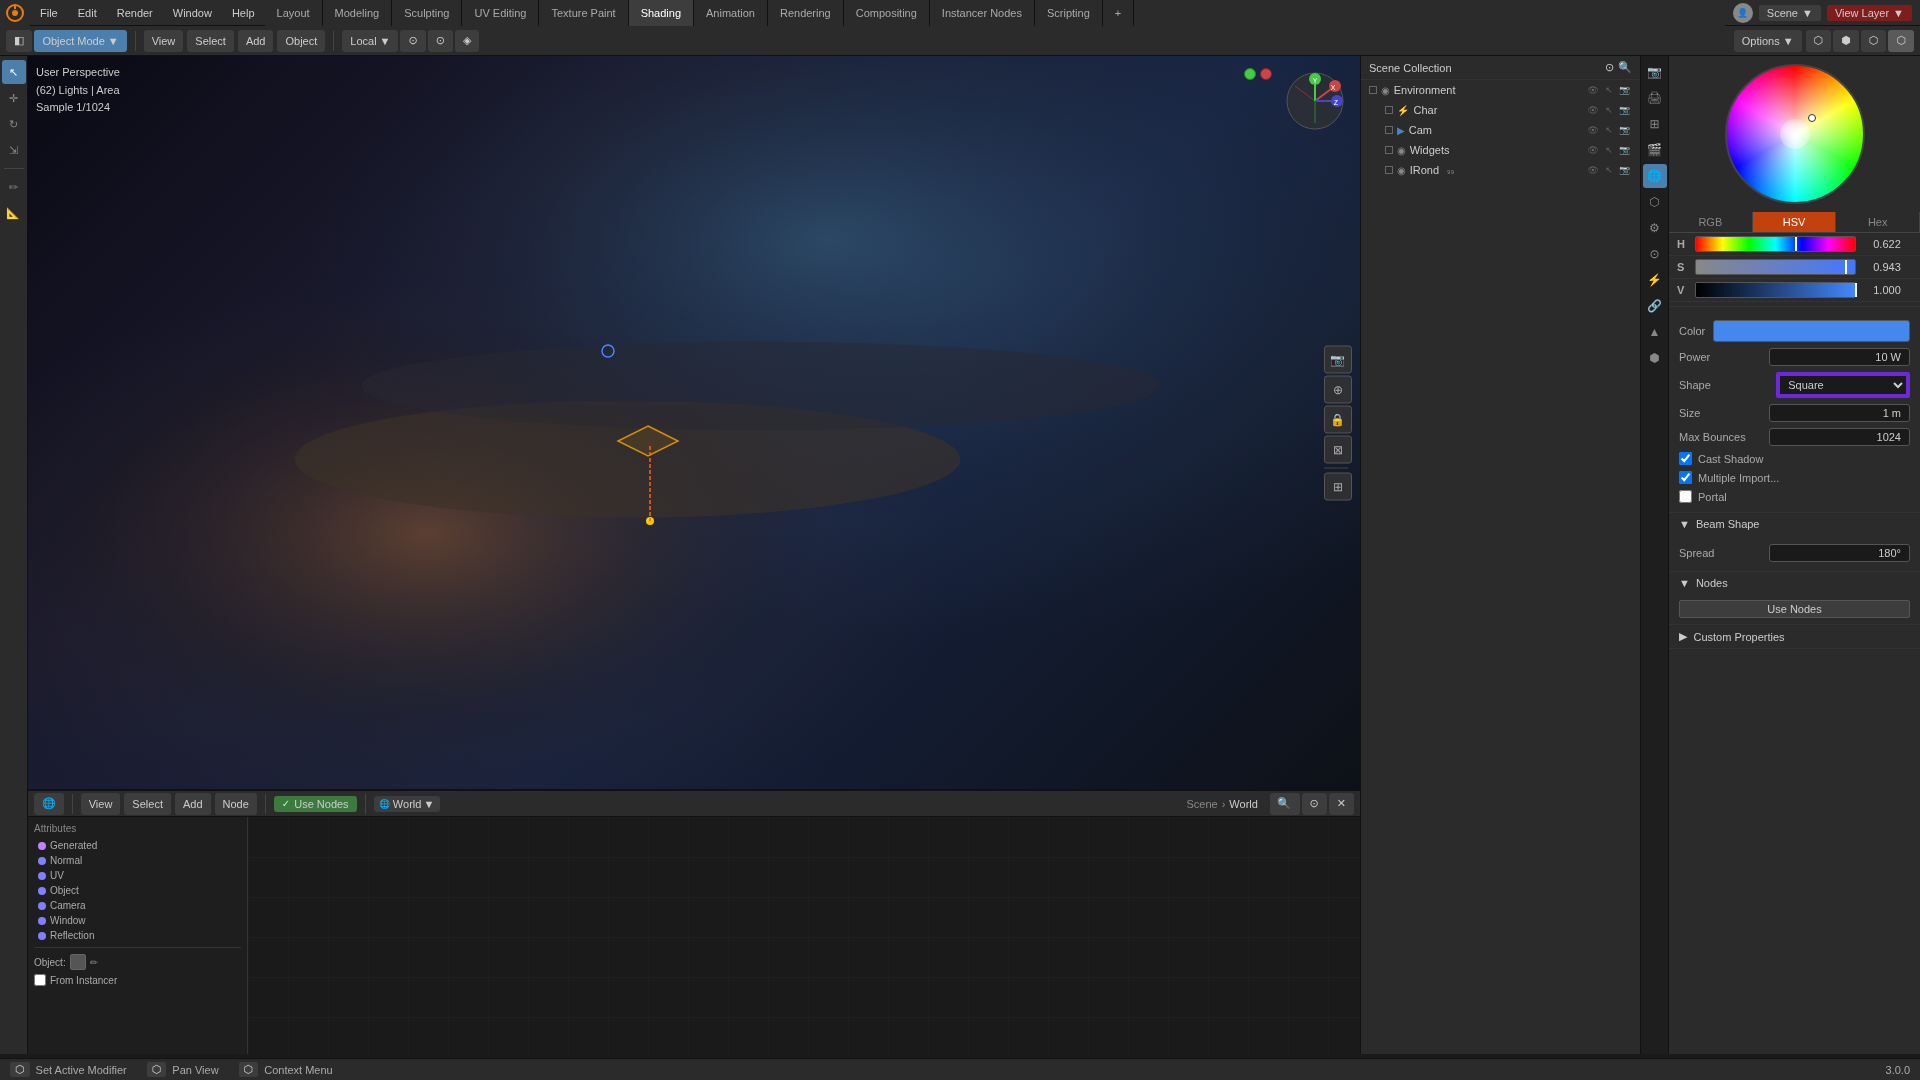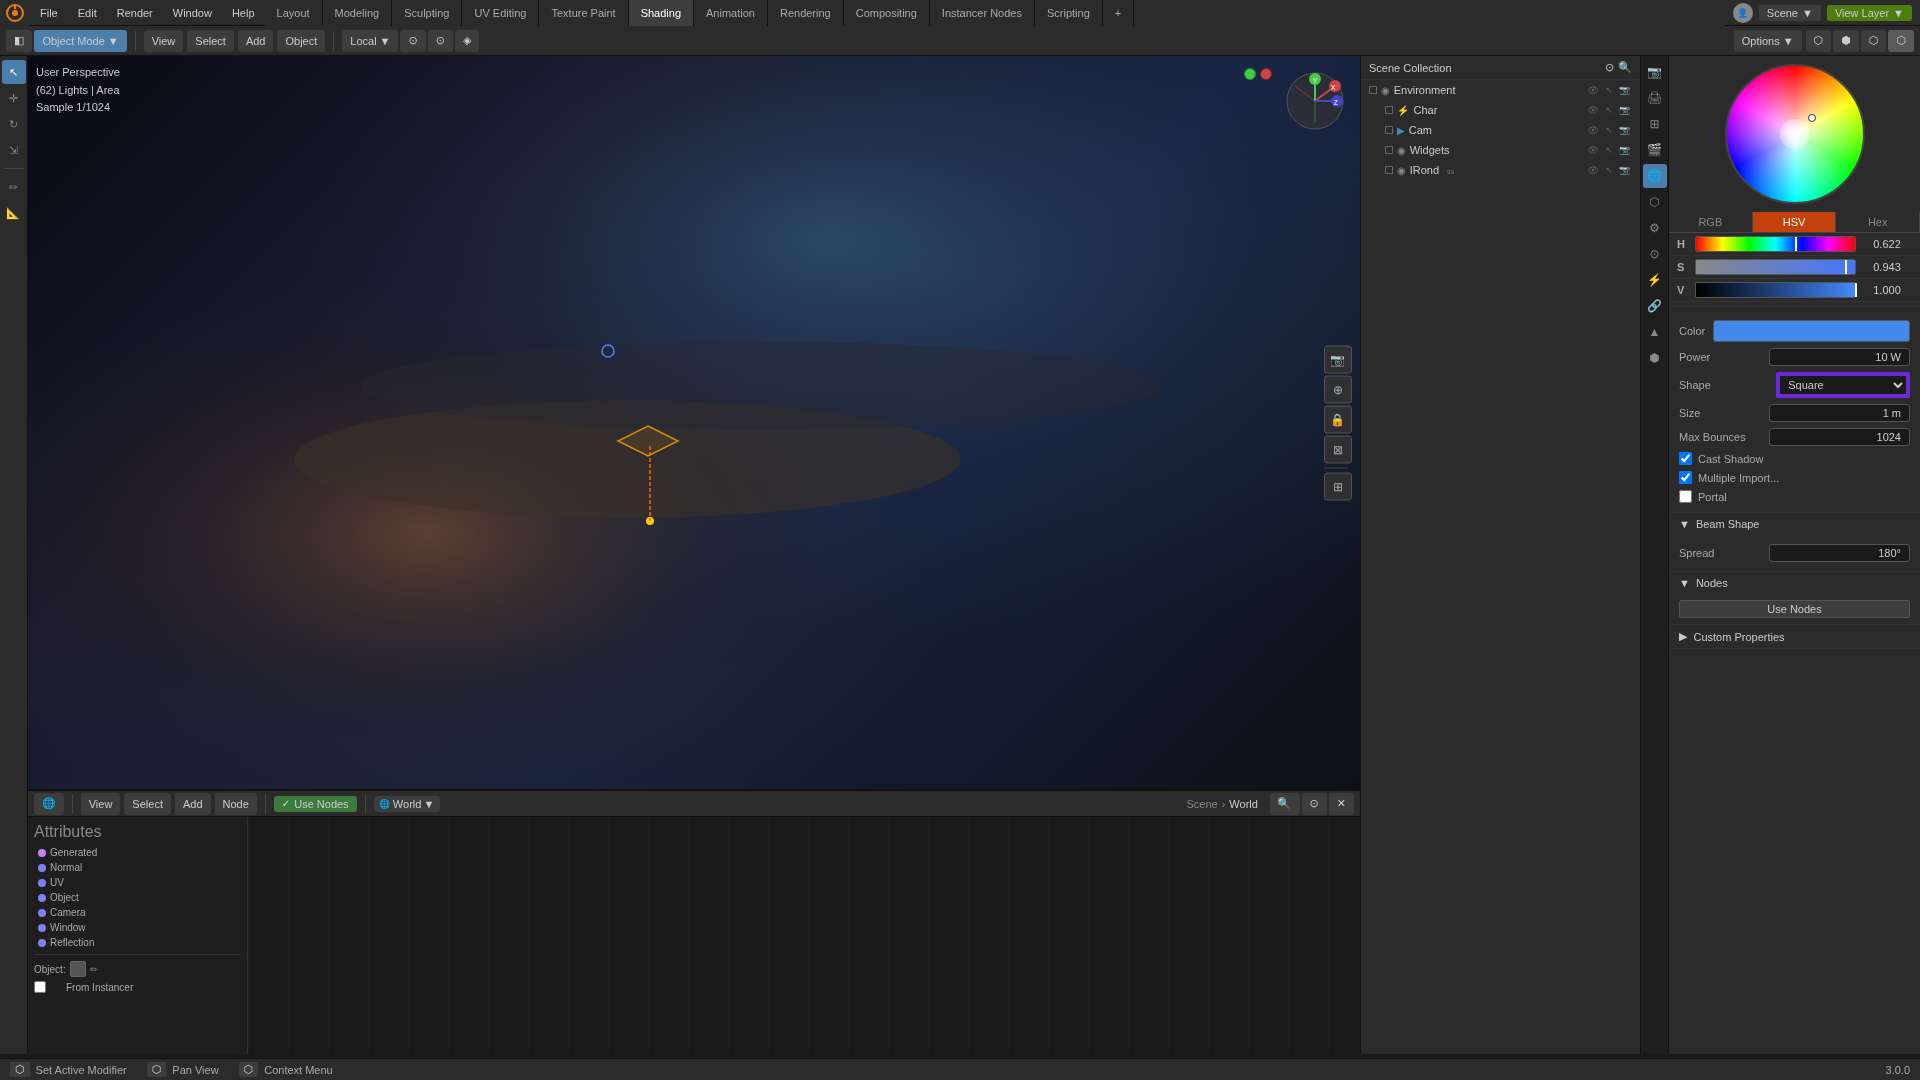--- a/index.html
+++ b/index.html
@@ -493,21 +493,21 @@
     <div class="workspace-tab">Scripting</div>
     <div class="workspace-tab">+</div>
   </div>
 
   <div class="top-right">
     <div style="width:20px;height:20px;background:#888;border-radius:50%;display:flex;align-items:center;justify-content:center;font-size:9px;">👤</div>
     <div style="background:#3d3d3d;padding:2px 8px;border-radius:2px;display:flex;align-items:center;gap:4px;">
       <span>Scene</span>
       <span>▼</span>
     </div>
-    <div style="background:#4d7c0f;padding:2px 8px;border-radius:2px;display:flex;align-items:center;gap:4px;">
+    <div style="background:#7f1d1d;padding:2px 8px;border-radius:2px;display:flex;align-items:center;gap:4px;">
       <span>View Layer</span>
       <span>▼</span>
     </div>
   </div>
 </div>
 
 <div class="second-toolbar">
   <div style="display:flex;align-items:center;gap:2px;">
     <button class="toolbar-btn">◧</button>
     <button class="toolbar-btn active">
@@ -658,21 +658,21 @@
         <div style="display:flex;gap:2px;margin-left:8px;">
           <button class="toolbar-btn">🔍</button>
           <button class="toolbar-btn">⊙</button>
           <button class="toolbar-btn">✕</button>
         </div>
       </div>
 
       <div style="flex:1;display:flex;position:relative;overflow:hidden;">
 
         <div style="width:220px;background:#1e1e1e;border-right:1px solid #333;padding:6px;overflow:hidden;">
-          <div style="font-size:16px;color:#888;margin-bottom:4px;">Attributes</div>
+          <div style="font-size:10px;color:#888;margin-bottom:4px;">Attributes</div>
           <div class="node-connector">
             <span style="width:8px;height:8px;background:#c080ff;border-radius:50%;display:inline-block;"></span>
             <span>Generated</span>
           </div>
           <div class="node-connector">
             <span style="width:8px;height:8px;background:#8080ff;border-radius:50%;display:inline-block;"></span>
             <span>Normal</span>
           </div>
           <div class="node-connector">
             <span style="width:8px;height:8px;background:#8080ff;border-radius:50%;display:inline-block;"></span>
@@ -694,21 +694,21 @@
             <span style="width:8px;height:8px;background:#8080ff;border-radius:50%;display:inline-block;"></span>
             <span>Reflection</span>
           </div>
           <div class="divider-h"></div>
           <div style="display:flex;align-items:center;gap:4px;padding:2px 0;font-size:10px;">
             <span style="color:#aaa;">Object:</span>
             <div style="width:16px;height:16px;background:#555;border:1px solid #666;border-radius:2px;"></div>
             <span style="color:#888;cursor:pointer;">✏</span>
           </div>
           <div style="padding:2px 0;">
-            <label style="display:flex;align-items:center;gap:20px;font-size:10px;color:#aaa;cursor:pointer;">
+            <label style="display:flex;align-items:center;gap:4px;font-size:10px;color:#aaa;cursor:pointer;">
               <input type="checkbox" style="width: 12px; height: 12px;">
               <span>From Instancer</span>
             </label>
           </div>
         </div>
 
         <div style="flex:1;position:relative;background:#1a1a1a;overflow:hidden;">
 
           <svg style="position:absolute;top:0;left:0;width:100%;height:100%;pointer-events:none;opacity:0.15;">
             <defs>

